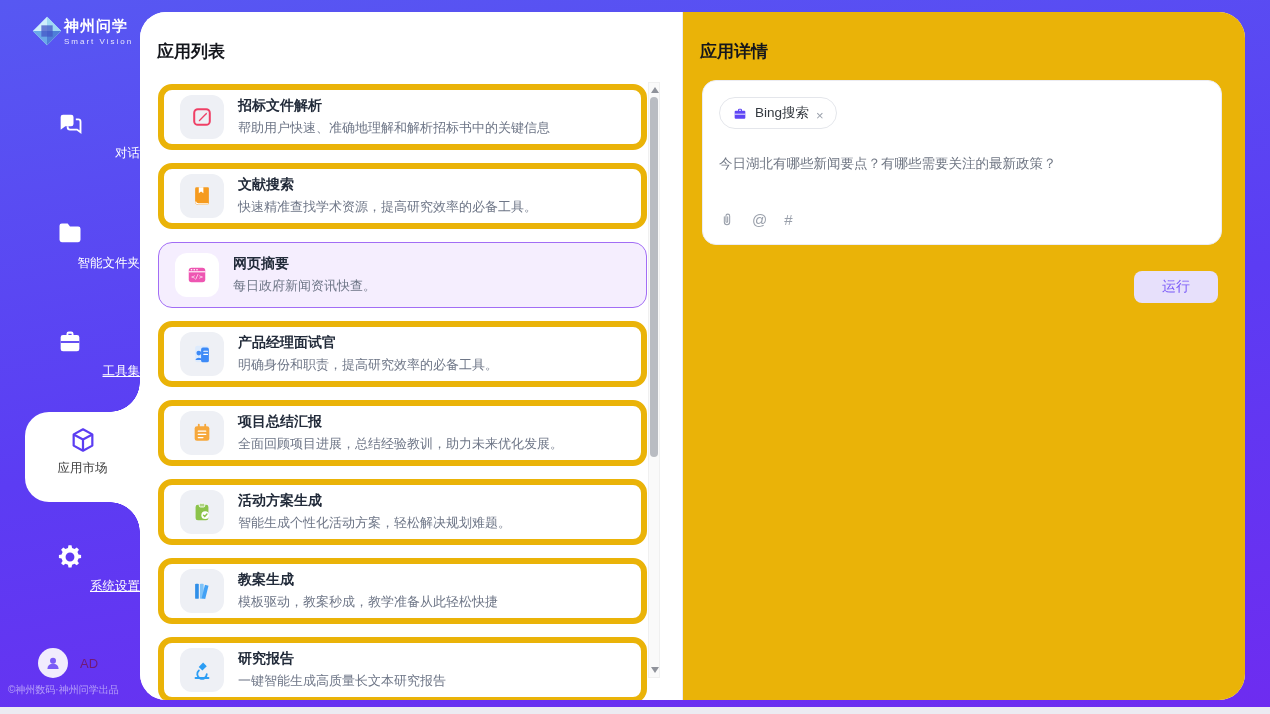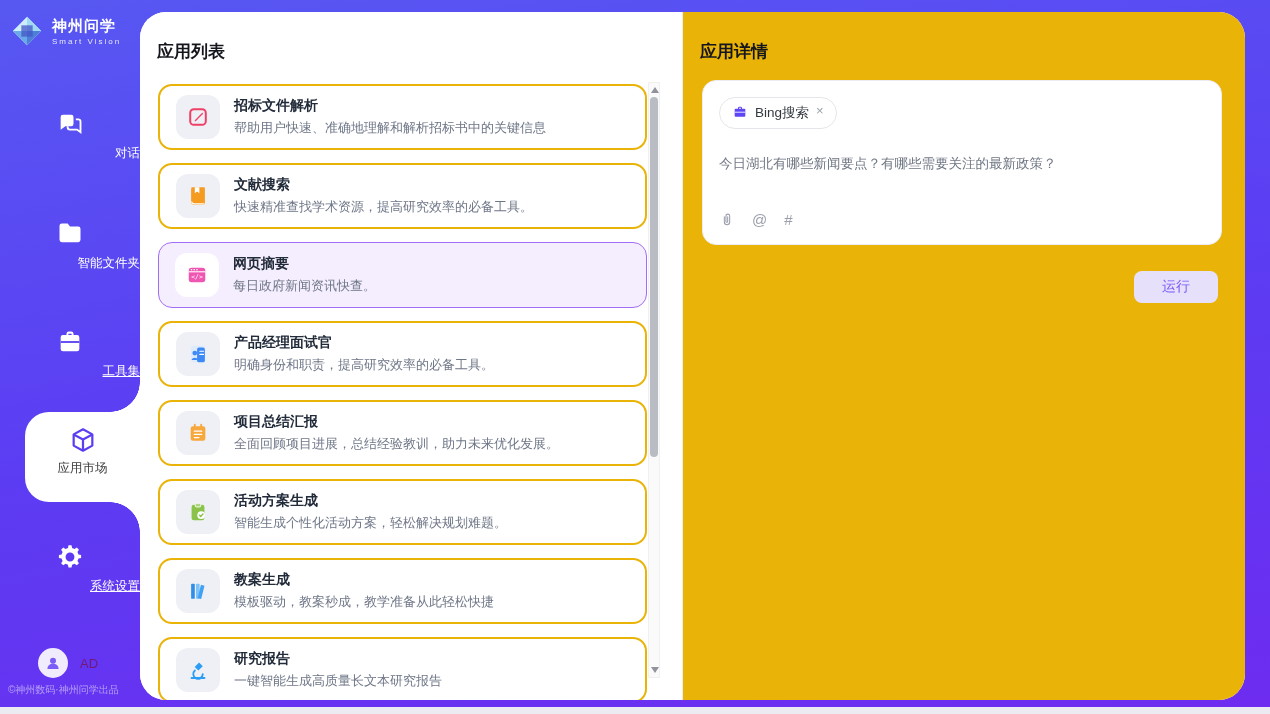--- a/index.html
+++ b/index.html
@@ -10,21 +10,21 @@
     position:relative;
   }
   
   .bottom-strip { position:absolute; left:0; right:0; bottom:0; height:7px; background:#ecebf2; }
   .content {
     position:absolute; left:140px; top:12px; right:25px; bottom:14px;
     background:#fff; border-radius:26px; overflow:hidden; display:flex;
   }
   
   .sidebar { position:absolute; left:0; top:0; width:140px; height:714px; z-index:5; }
-  .logo { position:absolute; top:14px; left:10px; display:flex; align-items:center; gap:8px; }
+  .logo { position:absolute; top:14px; left:30px; display:flex; align-items:center; }
   .logo-text .cn { color:#fff; font-size:15px; font-weight:bold; letter-spacing:1px; }
   .logo-text .en { color:rgba(255,255,255,.85); font-size:8px; letter-spacing:2px; margin-top:1px; }
   .nav-item { position:absolute; left:0; width:140px; text-align:right; cursor:pointer; }
   .nav-item .nicon { display:block; margin:0 auto 7px; width:28px; height:28px; }
   .nav-item .nlabel { color:#fff; font-size:12.5px; }
   .nav-item .nlabel.underline { text-decoration:underline; }
   .ni-chat { top:110px; } .ni-folder { top:220px; } .ni-tools { top:328px; } .ni-settings { top:543px; }
   
   .notch {
     position:absolute; top:412px; left:25px; width:115px; height:90px;
@@ -42,42 +42,42 @@
   .notch .nlabel { color:#404040; font-size:12.5px; }
   .user-row { position:absolute; left:38px; top:648px; display:flex; align-items:center; gap:12px; }
   .avatar { width:30px; height:30px; border-radius:50%; background:#f1ecfd; display:flex; align-items:center; justify-content:center; }
   .user-name { color:#701a75; font-size:13px; }
   .sb-footer { position:absolute; left:8px; top:683px; width:132px; color:rgba(255,255,255,.5); font-size:10px; white-space:nowrap; }
   
   .panel-left { width:543px; background:#fff; position:relative; border-right:1px solid #ebebf0; flex:none; }
   .panel-title { position:absolute; top:28px; left:17px; font-size:17px; font-weight:bold; color:#14161c; }
   .cards { position:absolute; top:72px; left:18px; width:489px; bottom:0; overflow:hidden; }
   .card {
-    height:66px; margin-bottom:13px; border:2px solid #eab308; border-radius:14px;
+    height:66px; margin-bottom:13px; border:6px solid #eab308; border-radius:14px;
     display:flex; align-items:center; padding:0 16px; gap:14px; background:#fff; cursor:pointer;
   }
   .card.selected { background:#f5eefe; border:1.5px solid #a26df5; }
   .icon-sq { width:44px; height:44px; border-radius:12px; background:#eef0f5; display:flex; align-items:center; justify-content:center; flex:none; }
   .card.selected .icon-sq { background:#fff; }
   .card-title { font-size:14px; font-weight:bold; color:#222b3a; margin-bottom:4px; }
   .card-desc { font-size:13px; color:#6e7687; }
   
   .scrollbar { position:absolute; right:22px; top:70px; width:12px; height:596px; background:#fafafa; border:1px solid #f0f0f0; }
   .sb-arrow { position:absolute; left:2px; width:8px; height:8px; }
   .sb-up { top:4px; border-left:4px solid transparent; border-right:4px solid transparent; border-bottom:6px solid #90939b; width:0; height:0; }
   .sb-down { bottom:4px; border-left:4px solid transparent; border-right:4px solid transparent; border-top:6px solid #90939b; width:0; height:0; }
   .sb-thumb { position:absolute; left:1px; top:14px; width:8px; height:360px; background:#b9bcc2; border-radius:4px; }
   
   .panel-right { flex:1; background:#eab308; position:relative; }
   .detail-card {
     position:absolute; top:68px; left:19px; right:23px; height:165px;
     background:#fff; border:1px solid #ececf2; border-radius:14px; padding:16px; display:flex; flex-direction:column;
   }
   .tag {
-    display:inline-flex; align-items:flex-start; gap:7px; align-self:flex-start;
+    display:inline-flex; align-items:flex-end; gap:7px; align-self:flex-start;
     border:1px solid #e4e6eb; border-radius:16px; padding:6px 12px; background:#fff;
   }
   .tag-label { font-size:13.5px; color:#33383f; }
   .tag-close { color:#9aa0ab; font-size:13px; cursor:pointer; line-height:1; }
   .question { margin-top:26px; font-size:13.5px; color:#6f7683; }
   .tools-row { margin-top:auto; display:flex; align-items:center; gap:17px; color:#9aa0ab; }
   .tool-glyph { font-size:15px; color:#9aa0ab; cursor:pointer; }
   .run-btn {
     position:absolute; top:259px; right:27px; background:#e7e0fb; color:#7a5af8;
     font-size:14px; border:none; border-radius:8px; padding:7px 28px; cursor:pointer;

